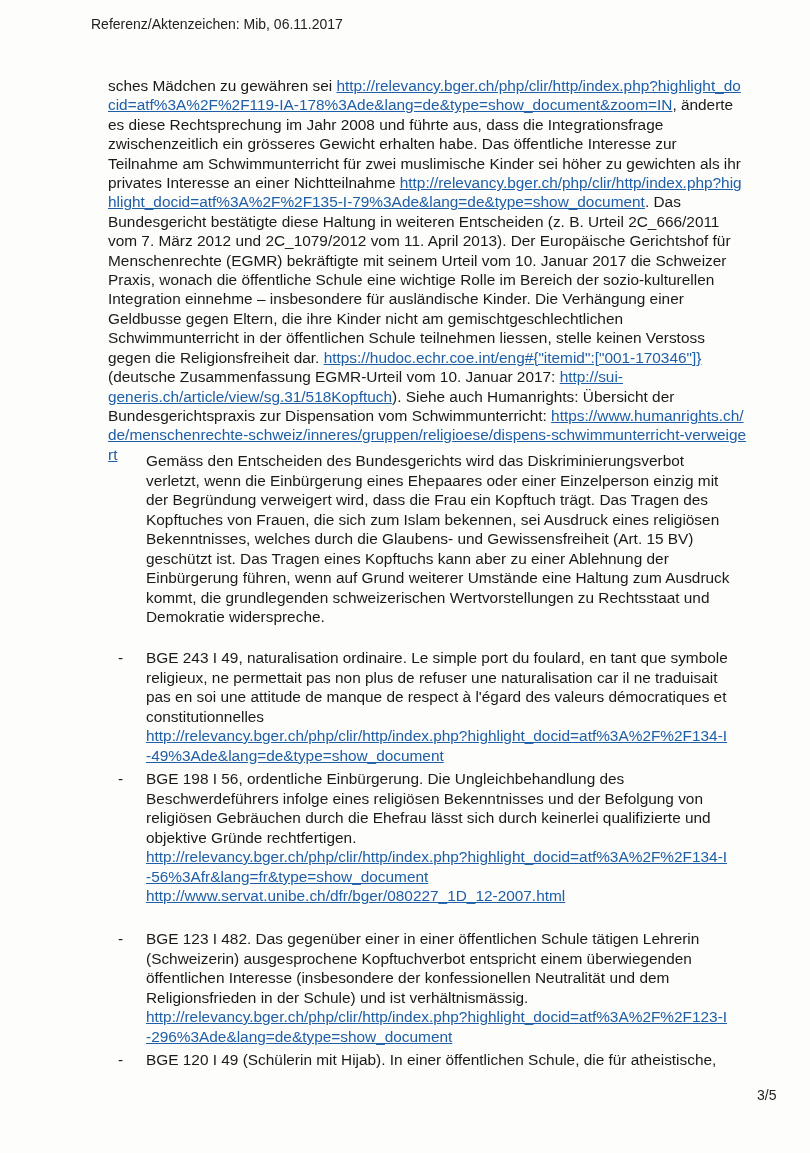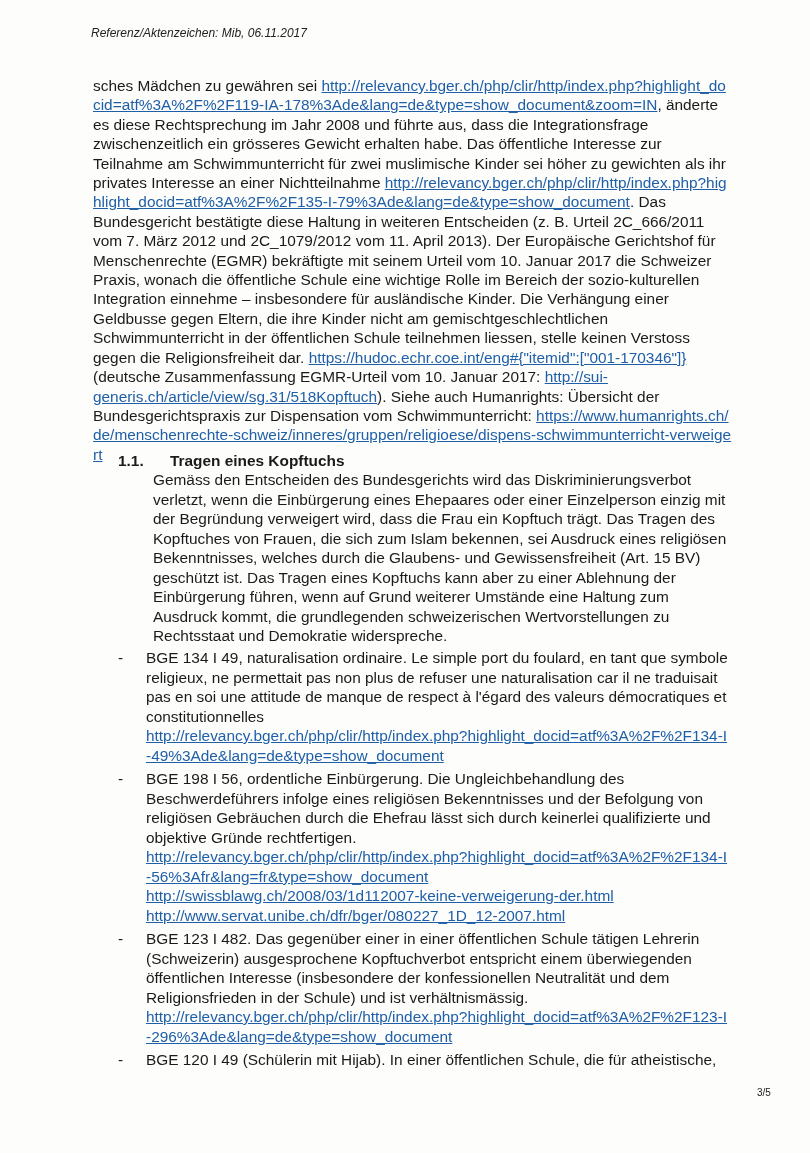--- a/index.html
+++ b/index.html
@@ -4,89 +4,84 @@
 <style>
   html, body { margin: 0; padding: 0; }
   body {
     width: 810px; height: 1153px; overflow: hidden;
     background: #fdfdfc;
     font-family: "Liberation Sans", sans-serif;
     color: #1a1a1a;
     position: relative;
   }
   .header {
-    position: absolute; left: 91px; top: 26px;
-    font-size: 12px; color: #222; font-style: italic;
+    position: absolute; left: 91px; top: 16px;
+    font-size: 14px; color: #222;
   }
   .body-text {
-    position: absolute; left: 93px; width: 640px;
+    position: absolute; left: 108px; width: 640px;
     font-size: 15.4px; line-height: 19.4px;
   }
   a {
     color: #1f5fa8; text-decoration: underline;
   }
   .p1 { top: 76px; }
   .section {
     position: absolute; left: 118px; top: 451px; width: 612px;
   }
   .section-head {
     font-weight: bold; font-size: 15.4px; line-height: 19px;
     display: flex;
   }
   .section-head .num { width: 52px; }
   .section-body {
-    margin-left: 35px; font-size: 15.4px; line-height: 19.5px;
+    margin-left: 28px; font-size: 15.4px; line-height: 19.5px;
   }
   .bullet {
     position: absolute; left: 118px; width: 614px;
     display: flex; font-size: 15.4px; line-height: 19.5px;
   }
   .bullet .dash { width: 28px; flex: none; }
   .bullet .content { flex: 1; }
   .b1 { top: 648px; }
   .b2 { top: 769px; }
   .b3 { top: 929px; }
   .b4 { top: 1050px; }
   .page-num {
     position: absolute; left: 757px; top: 1087px;
-    font-size: 10px; color: #222;
+    font-size: 14px; color: #222;
   }
   .block { display: block; }
 </style>
 </head>
 <body>
 
 <div class="header">Referenz/Aktenzeichen: Mib, 06.11.2017</div>
 
 <div class="body-text p1">
   <span>sches Mädchen zu gewähren sei </span><a style="word-break:break-all">http://relevancy.bger.ch/php/clir/http/index.php?highlight_docid=atf%3A%2F%2F119-IA-178%3Ade&amp;lang=de&amp;type=show_document&amp;zoom=IN</a><span>, änderte es diese Rechtsprechung im Jahr 2008 und führte aus, dass die Integrationsfrage zwischenzeitlich ein grösseres Gewicht erhalten habe. Das öffentliche Interesse zur Teilnahme am Schwimmunterricht für zwei muslimische Kinder sei höher zu gewichten als ihr privates Interesse an einer Nichtteilnahme </span><a style="word-break:break-all">http://relevancy.bger.ch/php/clir/http/index.php?highlight_docid=atf%3A%2F%2F135-I-79%3Ade&amp;lang=de&amp;type=show_document</a><span>. Das Bundesgericht bestätigte diese Haltung in weiteren Entscheiden (z. B. Urteil 2C_666/2011 vom 7. März 2012 und 2C_1079/2012 vom 11. April 2013). Der Europäische Gerichtshof für Menschenrechte (EGMR) bekräftigte mit seinem Urteil vom 10. Januar 2017 die Schweizer Praxis, wonach die öffentliche Schule eine wichtige Rolle im Bereich der sozio-kulturellen Integration einnehme – insbesondere für ausländische Kinder. Die Verhängung einer Geldbusse gegen Eltern, die ihre Kinder nicht am gemischtgeschlechtlichen Schwimmunterricht in der öffentlichen Schule teilnehmen liessen, stelle keinen Verstoss gegen die Religionsfreiheit dar. </span><a>https://hudoc.echr.coe.int/eng#{"itemid":["001-170346"]}</a><span> (deutsche Zusammenfassung EGMR-Urteil vom 10. Januar 2017: </span><a>http://sui-generis.ch/article/view/sg.31/518Kopftuch</a><span>). Siehe auch Humanrights: Übersicht der Bundesgerichtspraxis zur Dispensation vom Schwimmunterricht: </span><a style="word-break:break-all">https://www.humanrights.ch/de/menschenrechte-schweiz/inneres/gruppen/religioese/dispens-schwimmunterricht-verweigert</a>
 </div>
 
 <div class="section">
-  <div class="section-head">
-    <span class="num">1.1.</span>
-    <span>Tragen eines Kopftuchs</span>
-  </div>
   <div class="section-body">Gemäss den Entscheiden des Bundesgerichts wird das Diskriminierungsverbot verletzt, wenn die Einbürgerung eines Ehepaares oder einer Einzelperson einzig mit der Begründung verweigert wird, dass die Frau ein Kopftuch trägt. Das Tragen des Kopftuches von Frauen, die sich zum Islam bekennen, sei Ausdruck eines religiösen Bekenntnisses, welches durch die Glaubens- und Gewissensfreiheit (Art. 15 BV) geschützt ist. Das Tragen eines Kopftuchs kann aber zu einer Ablehnung der Einbürgerung führen, wenn auf Grund weiterer Umstände eine Haltung zum Ausdruck kommt, die grundlegenden schweizerischen Wertvorstellungen zu Rechtsstaat und Demokratie widerspreche.</div>
 </div>
 
 <div class="bullet b1">
   <span class="dash">-</span>
   <div class="content">
-    <span>BGE 134 I 49, naturalisation ordinaire. Le simple port du foulard, en tant que symbole religieux, ne permettait pas non plus de refuser une naturalisation car il ne traduisait pas en soi une attitude de manque de respect à l'égard des valeurs démocratiques et constitutionnelles</span>
+    <span>BGE 243 I 49, naturalisation ordinaire. Le simple port du foulard, en tant que symbole religieux, ne permettait pas non plus de refuser une naturalisation car il ne traduisait pas en soi une attitude de manque de respect à l'égard des valeurs démocratiques et constitutionnelles</span>
     <a class="block" style="word-break:break-all">http://relevancy.bger.ch/php/clir/http/index.php?highlight_docid=atf%3A%2F%2F134-I-49%3Ade&amp;lang=de&amp;type=show_document</a>
   </div>
 </div>
 
 <div class="bullet b2">
   <span class="dash">-</span>
   <div class="content">
     <span>BGE 198 I 56, ordentliche Einbürgerung. Die Ungleichbehandlung des Beschwerdeführers infolge eines religiösen Bekenntnisses und der Befolgung von religiösen Gebräuchen durch die Ehefrau lässt sich durch keinerlei qualifizierte und objektive Gründe rechtfertigen.</span>
     <a class="block" style="word-break:break-all">http://relevancy.bger.ch/php/clir/http/index.php?highlight_docid=atf%3A%2F%2F134-I-56%3Afr&amp;lang=fr&amp;type=show_document</a>
-    <a class="block">http://swissblawg.ch/2008/03/1d112007-keine-verweigerung-der.html</a>
     <a class="block">http://www.servat.unibe.ch/dfr/bger/080227_1D_12-2007.html</a>
   </div>
 </div>
 
 <div class="bullet b3">
   <span class="dash">-</span>
   <div class="content">
     <span>BGE 123 I 482. Das gegenüber einer in einer öffentlichen Schule tätigen Lehrerin (Schweizerin) ausgesprochene Kopftuchverbot entspricht einem überwiegenden öffentlichen Interesse (insbesondere der konfessionellen Neutralität und dem Religionsfrieden in der Schule) und ist verhältnismässig.</span>
     <a class="block" style="word-break:break-all">http://relevancy.bger.ch/php/clir/http/index.php?highlight_docid=atf%3A%2F%2F123-I-296%3Ade&amp;lang=de&amp;type=show_document</a>
   </div>

